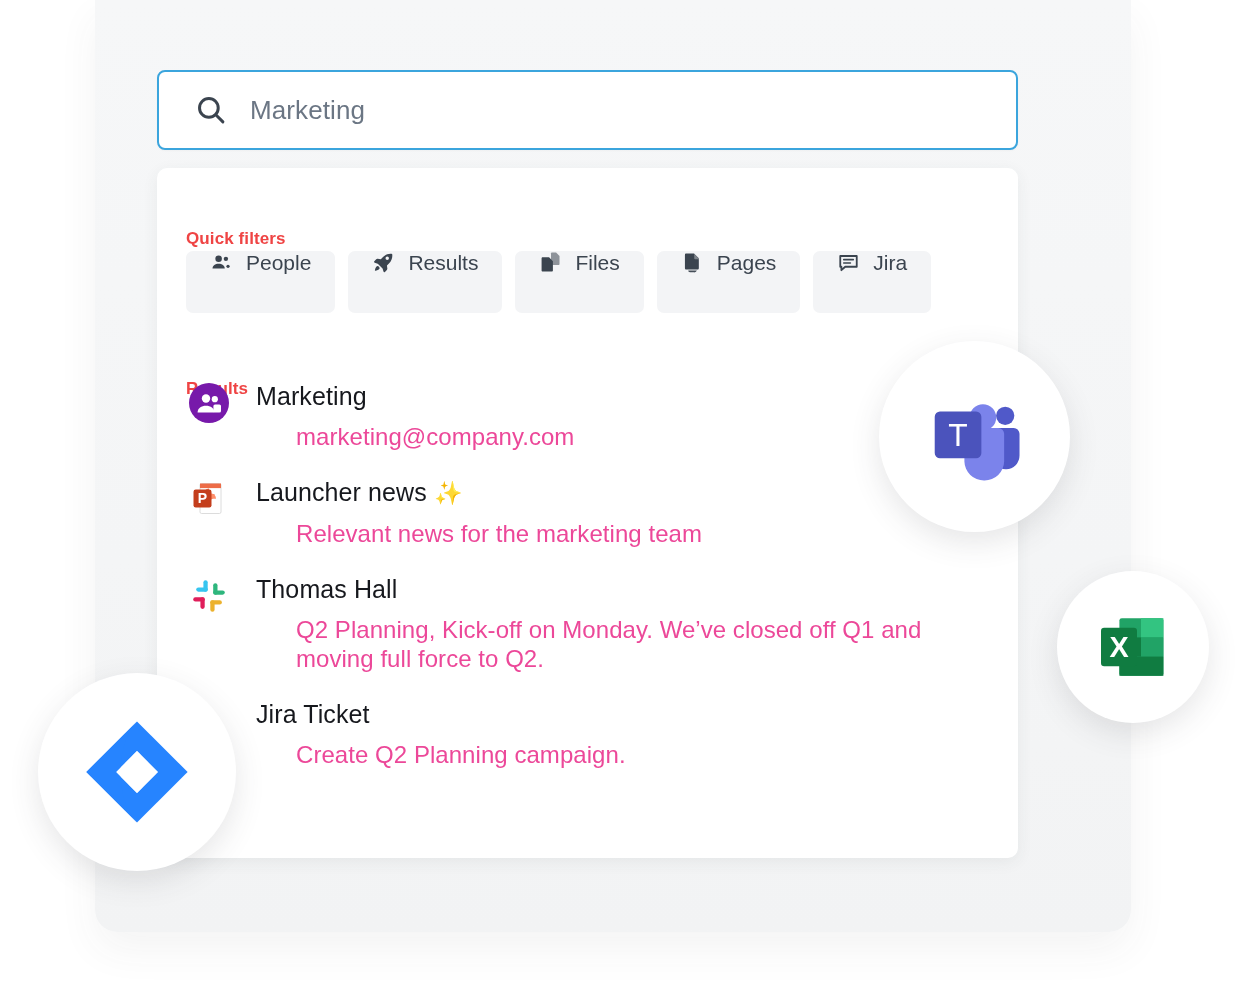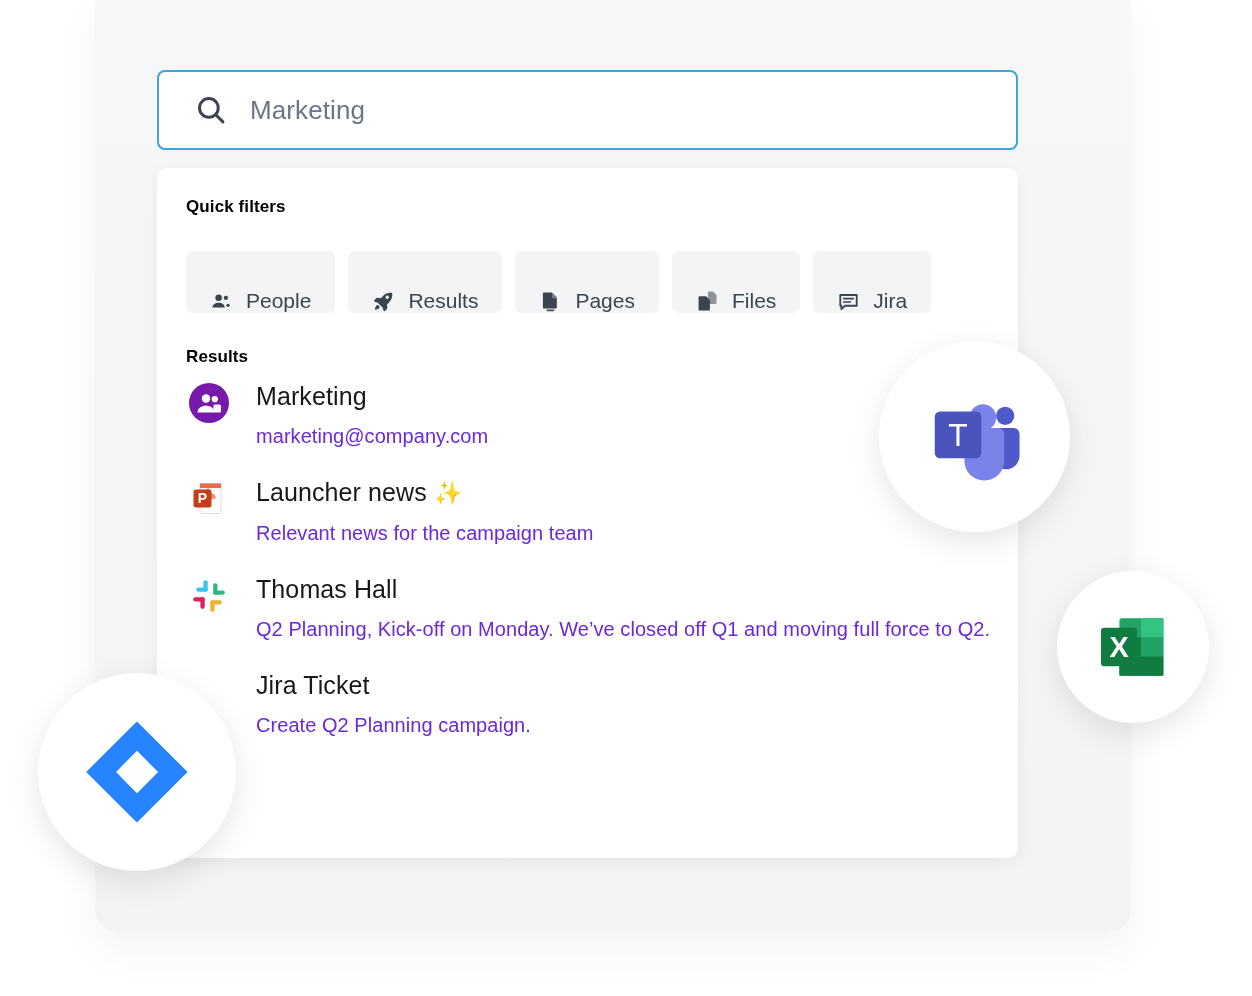--- a/index.html
+++ b/index.html
@@ -72,22 +72,23 @@
     height: 690px;
     background: #ffffff;
     border-radius: 10px;
     box-shadow: 0 4px 16px rgba(60,64,72,0.07);
     overflow: hidden;
   }
 
   .section-title {
     font-size: 17px;
     font-weight: bold;
-    color: #000000;
+    color: #ef4444;
     letter-spacing: 0.1px;
+    margin-top: 32px;
   }
   #quick-filters-title {
     position: absolute;
     left: 29px;
     top: 29px;
   }
   #results-title {
     position: absolute;
     left: 29px;
     top: 179px;
@@ -101,21 +102,21 @@
     top: 83px;
     display: flex;
     gap: 13px;
   }
   .chip {
     height: 62px;
     background: #f3f4f6;
     border: none;
     border-radius: 7px;
     display: flex;
-    align-items: flex-end;
+    align-items: flex-start;
     gap: 13px;
     padding: 0 24px;
     cursor: pointer;
     font-family: "Liberation Sans", sans-serif;
   }
   .chip-label {
     font-size: 21px;
     color: #3b444f;
     white-space: nowrap;
   }
@@ -148,25 +149,26 @@
     align-items: center;
     justify-content: center;
   }
   .result-title {
     font-size: 25px;
     color: #16181d;
     line-height: 32px;
     letter-spacing: 0.1px;
   }
   .result-sub {
-    font-size: 20px;
-    color: #6d28d9;
+    font-size: 24px;
+    color: #ec4899;
     line-height: 29px;
     margin-top: 10px;
     letter-spacing: 0.05px;
+    margin-left: 40px;
   }
   .sparkle { font-size: 23px; }
 
   
   .logo-bubble {
     position: absolute;
     border-radius: 50%;
     background: #ffffff;
     display: flex;
     align-items: center;
@@ -216,36 +218,36 @@
           <path d="M20.9 3.1c-3.6-.5-7 .8-9.4 3.2L9.2 8.6l-3.3-.4c-.6-.1-1.1.1-1.5.5l-2 2c-.5.5-.3 1.3.4 1.5l3.2 1 5 5 1 3.2c.2.7 1 .9 1.5.4l2-2c.4-.4.6-.9.5-1.5l-.4-3.3 2.3-2.3c2.4-2.4 3.7-5.8 3.2-9.4zm-5 6.3a1.8 1.8 0 1 1 0-3.6 1.8 1.8 0 0 1 0 3.6z"></path>
           <path d="M4.3 16.6c-1 1-1.3 4.1-1.3 4.1s3.1-.3 4.1-1.3a2 2 0 1 0-2.8-2.8z"></path>
         </svg>
       </span>
       <span class="chip-label">Results</span>
     </button>
 
     <button class="chip">
       <span class="chip-icon">
         <svg width="23" height="23" viewBox="0 0 24 24" fill="currentColor">
+          <path d="M13.6 1.6h4.2l3.6 3.6v8.4c0 .6-.5 1.1-1.1 1.1h-6.7c-.6 0-1.1-.5-1.1-1.1V2.7c0-.6.5-1.1 1.1-1.1z" opacity="0.55"></path>
+          <path d="M3.9 6.6h6.6l4 4v9.7c0 .7-.5 1.2-1.2 1.2H3.9c-.7 0-1.2-.5-1.2-1.2V7.8c0-.7.5-1.2 1.2-1.2z"></path>
+        </svg>
+      </span>
+      <span class="chip-label">Files</span>
+    </button>
+
+    <button class="chip">
+      <span class="chip-icon">
+        <svg width="23" height="23" viewBox="0 0 24 24" fill="currentColor">
           <path d="M5.4 2.6h8.2l5 5v10.5c0 .7-.6 1.3-1.3 1.3H5.4c-.7 0-1.3-.6-1.3-1.3V3.9c0-.7.6-1.3 1.3-1.3z"></path>
           <path d="M7.5 20.4h9.1a2.9 2.9 0 0 1-2.9 1.9H9.4a1.9 1.9 0 0 1-1.9-1.9z" opacity="0.95"></path>
           <path d="M19.1 8.6h-4.3a1 1 0 0 1-1-1V3.2z" fill="#fff" opacity="0.35"></path>
         </svg>
       </span>
       <span class="chip-label">Pages</span>
-    </button>
-
-    <button class="chip">
-      <span class="chip-icon">
-        <svg width="23" height="23" viewBox="0 0 24 24" fill="currentColor">
-          <path d="M13.6 1.6h4.2l3.6 3.6v8.4c0 .6-.5 1.1-1.1 1.1h-6.7c-.6 0-1.1-.5-1.1-1.1V2.7c0-.6.5-1.1 1.1-1.1z" opacity="0.55"></path>
-          <path d="M3.9 6.6h6.6l4 4v9.7c0 .7-.5 1.2-1.2 1.2H3.9c-.7 0-1.2-.5-1.2-1.2V7.8c0-.7.5-1.2 1.2-1.2z"></path>
-        </svg>
-      </span>
-      <span class="chip-label">Files</span>
     </button>
 
     <button class="chip">
       <span class="chip-icon">
         <svg width="23" height="23" viewBox="0 0 24 24" fill="none" stroke="currentColor" stroke-width="1.9" stroke-linejoin="round">
           <path d="M3.4 5.2h17.2v11.2H8.6l-4 3.6v-3.6H3.4z"></path>
           <line x1="7" y1="9" x2="17" y2="9" stroke-width="1.6" stroke-linecap="round"></line>
           <line x1="7" y1="12.5" x2="14" y2="12.5" stroke-width="1.6" stroke-linecap="round"></line>
         </svg>
       </span>
@@ -281,21 +283,21 @@
           <path d="M24.6 14.2a5.6 5.6 0 1 1-5.6-5.6v5.6z" fill="#ed6c47"></path>
           <path d="M20.4 13.2a5.6 5.6 0 0 1 5.6 5.6h-5.6z" fill="#ff8f6b"></path>
           <rect x="3.5" y="9.5" width="18" height="18" rx="2.2" fill="#c43e1c"></rect>
           <text x="12.5" y="23.2" font-family="Liberation Sans, sans-serif" font-size="14" font-weight="bold" fill="#ffffff" text-anchor="middle">P</text>
         </svg>
       </span>
       <div class="result-title">
         <span>Launcher news</span>
         <span class="sparkle">✨</span>
       </div>
-      <div class="result-sub">Relevant news for the campaign team</div>
+      <div class="result-sub">Relevant news for the marketing team</div>
     </div>
 
     <div class="result-row">
       <span class="result-icon">
         <svg width="36" height="36" viewBox="0 0 36 36">
           <g>
             <rect x="12.4" y="2.2" width="4.3" height="11.6" rx="2.15" fill="#36c5f0"></rect>
             <rect x="5.2" y="9.4" width="11.6" height="4.3" rx="2.15" fill="#36c5f0"></rect>
             <rect x="19.3" y="22.2" width="4.3" height="11.6" rx="2.15" fill="#ecb22e"></rect>
             <rect x="19.3" y="22.3" width="11.6" height="4.3" rx="2.15" fill="#ecb22e"></rect>

